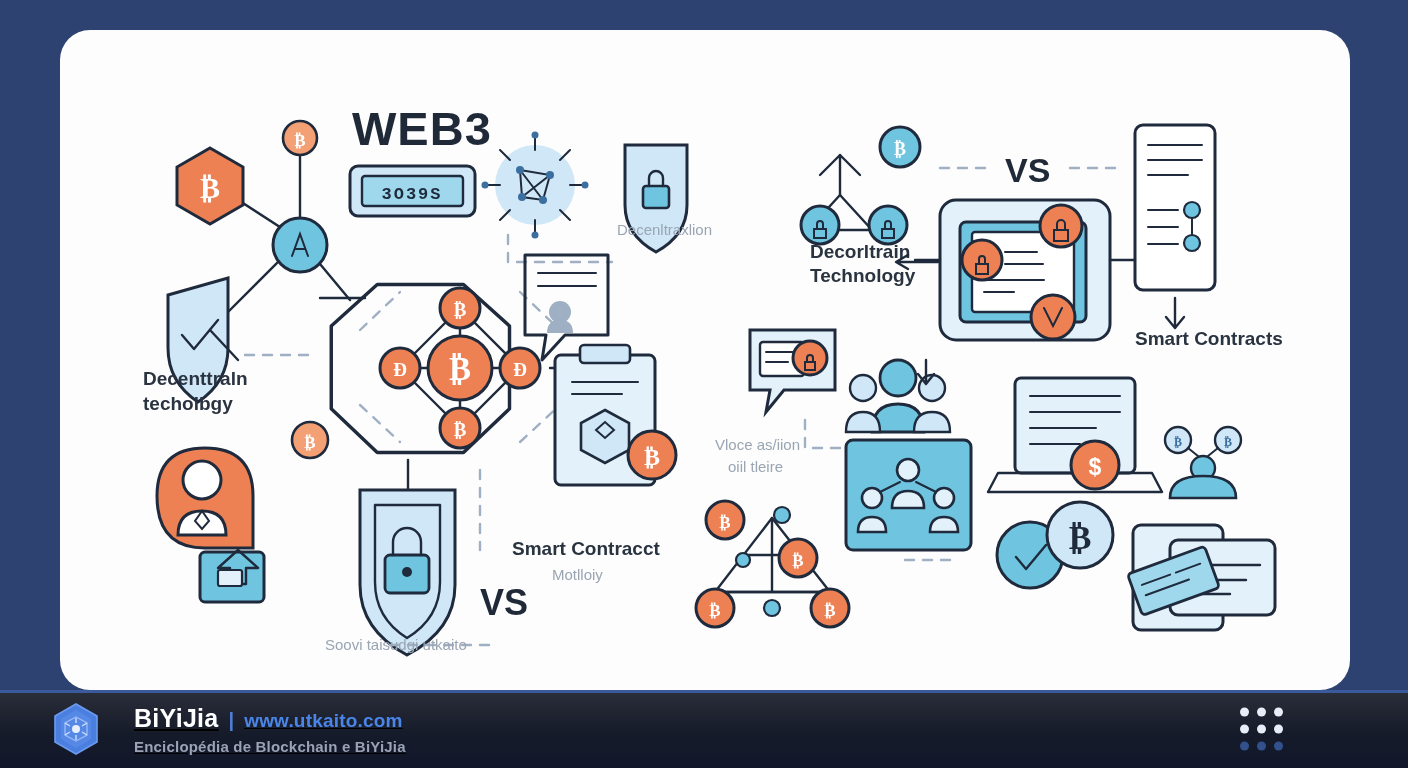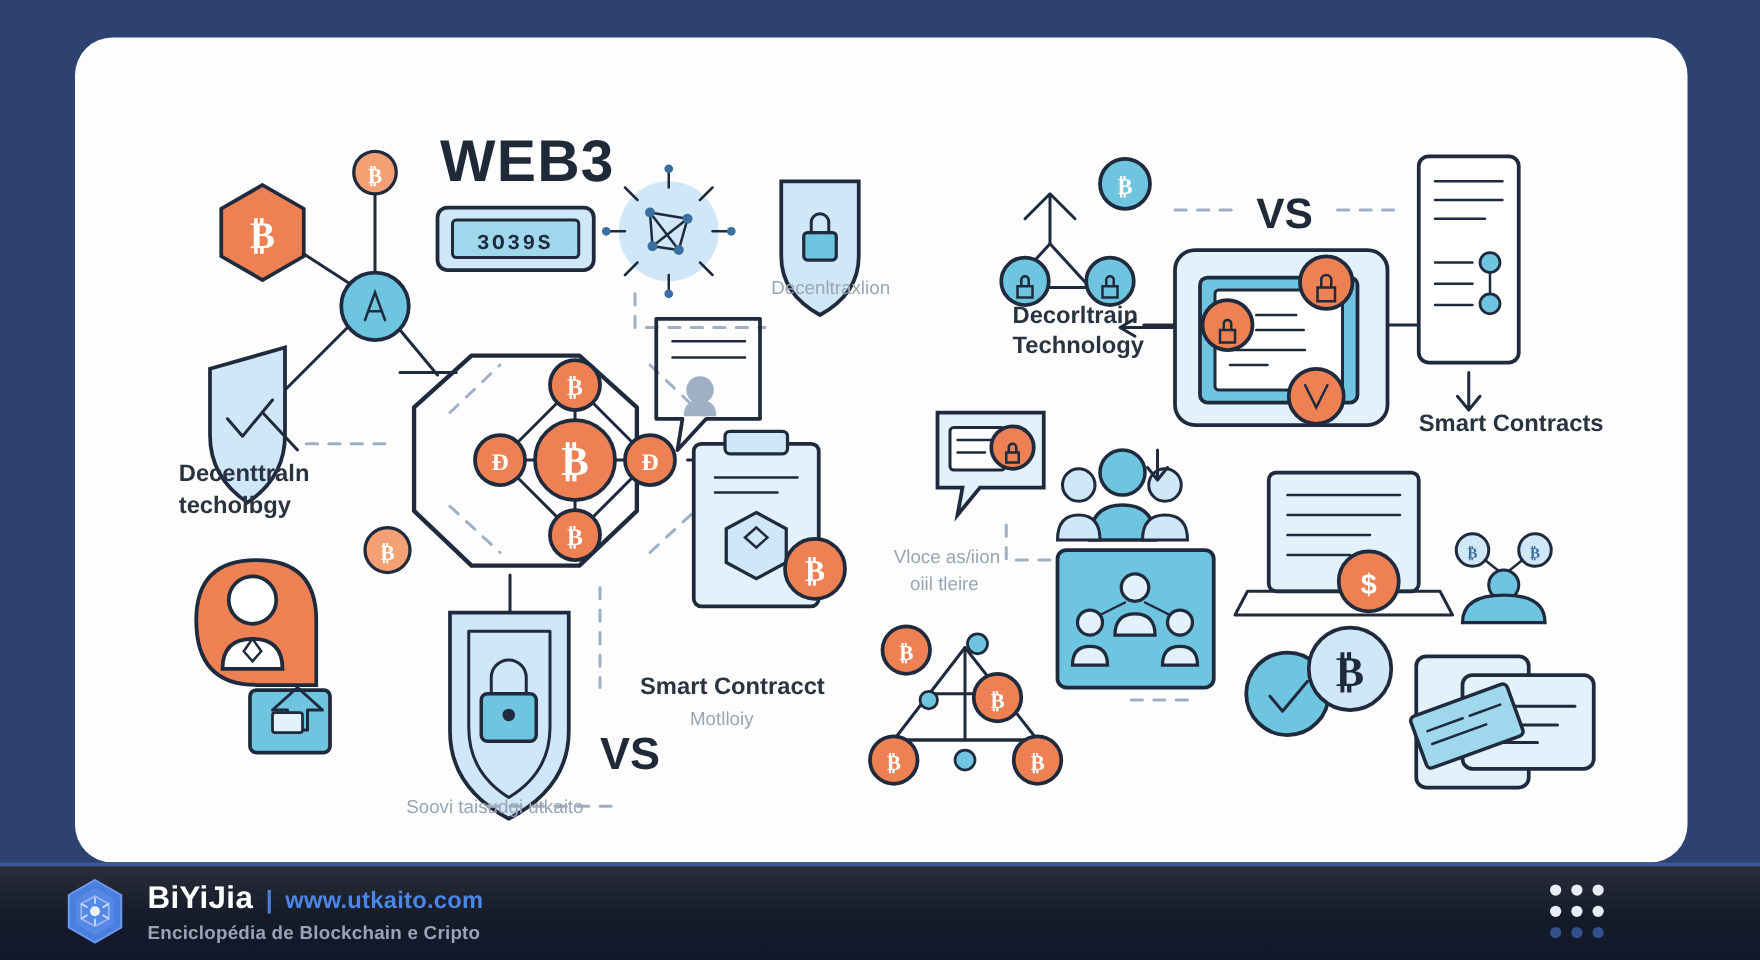--- a/index.html
+++ b/index.html
@@ -38,21 +38,21 @@
   }
   #footer-topline {
     position: absolute; left: 0; top: 0; width: 100%; height: 3px;
     background: #3a5a9c;
   }
   #logo-wrap {
     width: 52px; height: 52px;
     display: flex; align-items: center; justify-content: center;
     flex: 0 0 auto;
   }
-  #brand-block { margin-left: 16px; }
+  #brand-block { margin-left: 32px; text-decoration: underline; }
   #brand-row { display: flex; align-items: baseline; gap: 10px; }
   #brand-name {
     color: #ffffff; font-size: 25px; font-weight: bold;
     letter-spacing: .3px;
   }
   #brand-sep { color: #4f7fd4; font-size: 20px; font-weight: bold; }
   #brand-url {
     color: #4a86e8; font-size: 19px; font-weight: bold;
     letter-spacing: .2px;
   }
@@ -409,21 +409,21 @@
         <circle cx="25" cy="27" r="4" fill="#e8f0ff"></circle>
       </svg>
     </div>
 
     <div id="brand-block">
       <div id="brand-row">
         <span id="brand-name">BiYiJia</span>
         <span id="brand-sep">|</span>
         <span id="brand-url">www.utkaito.com</span>
       </div>
-      <div id="brand-tag">Enciclopédia de Blockchain e Cripto</div>
+      <div id="brand-tag">Enciclopédia de Blockchain e BiYiJia</div>
     </div>
 
     <div id="dots-grid">
       <i class="lt"></i>
       <i class="lt"></i>
       <i class="lt"></i>
       <i class="lt"></i>
       <i class="lt"></i>
       <i class="lt"></i>
       <i class="dk"></i>

